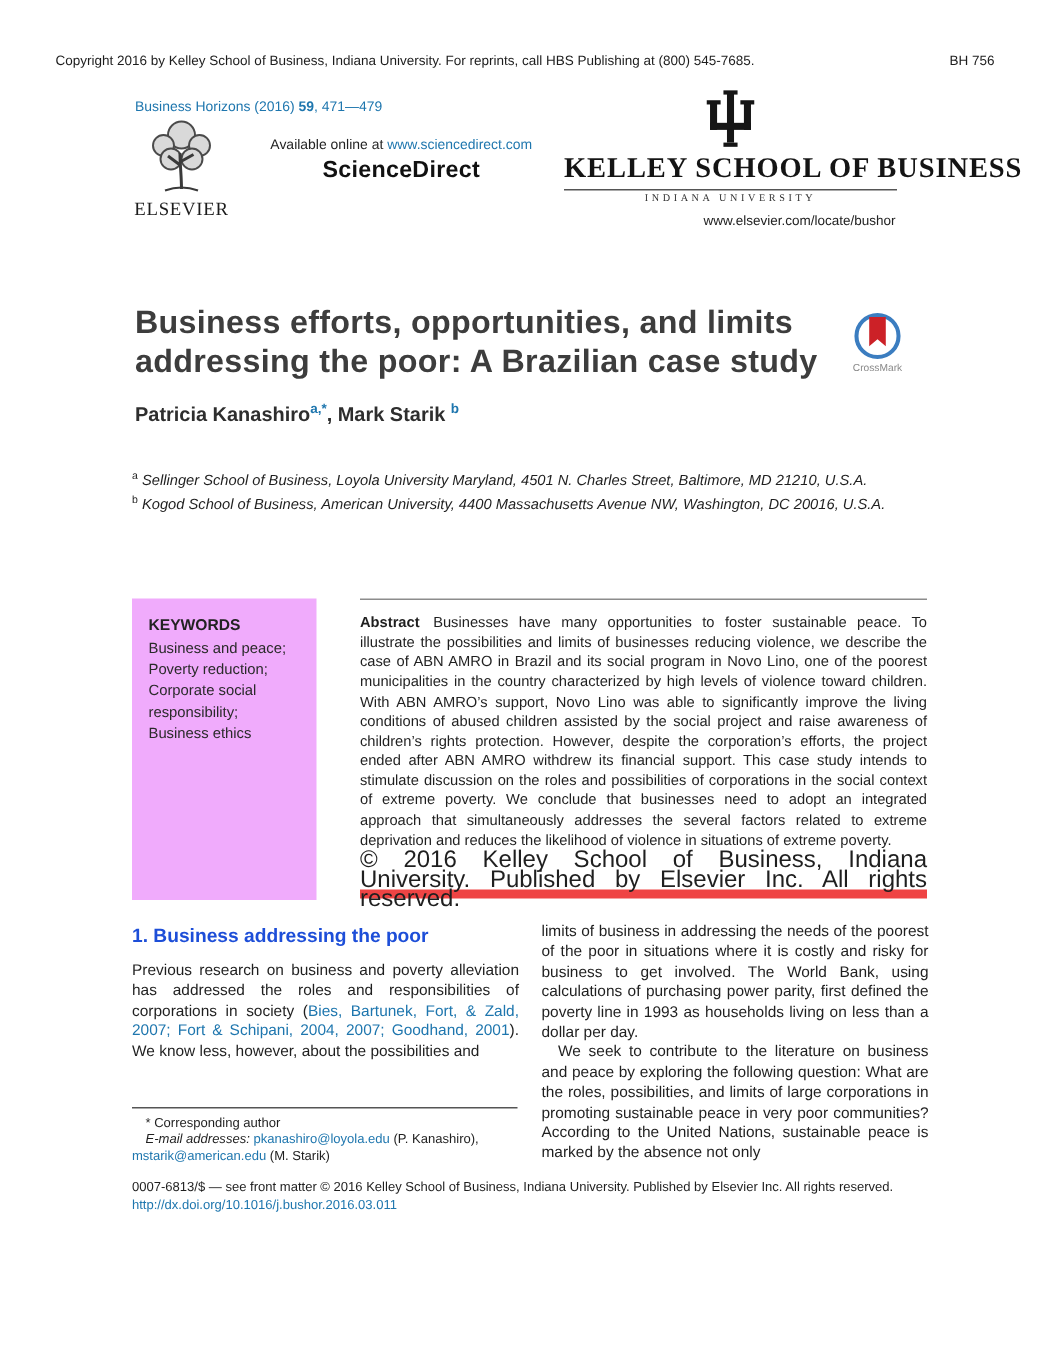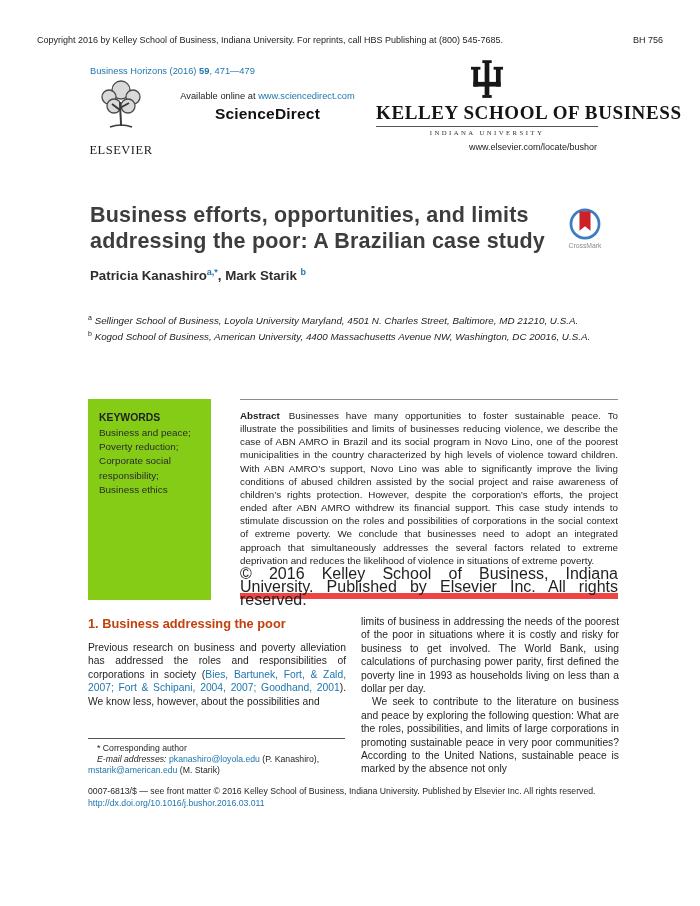--- a/index.html
+++ b/index.html
@@ -10,21 +10,21 @@
     font-family:"Liberation Sans", sans-serif;
     color:#232323;
   }
   
   .copyright-row{ position:absolute; left:37px; top:35px; width:626px;
     display:flex; justify-content:space-between; font-size:9px; color:#1d1d1d;gap:33px; }
   .journal-citation{ position:absolute; left:90px; top:66px; font-size:9.3px; color:#1e76ae; }
   .journal-citation b{ font-weight:bold; }
   
   .elsevier-block{ position:absolute; left:88px; top:78px; width:66px; text-align:center; }
-  .elsevier-word{ font-family:"Liberation Serif", serif; font-size:12.5px; letter-spacing:0.5px; color:#1c1c1c; margin-top:13px;}
+  .elsevier-word{ font-family:"Liberation Serif", serif; font-size:12.5px; letter-spacing:0.5px; color:#1c1c1c; margin-top:2px;}
   .sd-block{ position:absolute; left:165px; top:91px; width:205px; text-align:center; }
   .sd-avail{ font-size:9.3px; color:#222; }
   .sd-avail .url{ color:#1e76ae;text-align:right; }
   .sd-word{ font-size:15.5px; font-weight:bold; color:#111; margin-top:4px; letter-spacing:0.2px;}
   .kelley-block{ position:absolute; left:376px; top:60px; width:222px; text-align:center; }
   .iu-trident{ height:40px; }
   .kelley-name{ font-family:"Liberation Serif", serif; font-size:19px; font-weight:bold; letter-spacing:0.6px; color:#141414; margin-top:2px; white-space:nowrap;}
   .kelley-rule{ height:1px; background:#555; margin-top:2px; }
   .iu-name{ font-family:"Liberation Serif", serif; font-size:6.8px; letter-spacing:2.4px; color:#333; margin-top:2px;}
   .locate-url{ font-size:9px; color:#222; text-align:right; margin-top:6px; padding-right:1px;}
@@ -34,30 +34,30 @@
   .crossmark{ position:absolute; left:562px; top:207px; width:46px; text-align:center; }
   .crossmark-label{ font-size:6.8px; color:#8a8a8a; margin-top:1px; }
   .authors{ position:absolute; left:90px; top:267px; font-size:13.3px; font-weight:600; color:#2e2e2e; }
   .authors sup{ color:#1e76ae; font-size:9px; font-weight:600; }
   .affiliations{ position:absolute; left:88px; top:312px; width:532px;
     font-style:italic; font-size:9.8px; line-height:12.4px; color:#1f1f1f; }
   .affil{ padding-left:7px; text-indent:-7px; }
   .affil sup{ font-size:7px; font-style:normal; }
   
   .keywords-box{ position:absolute; left:88px; top:399px; width:123px; height:201px;
-    background:#84cc16; padding:13px 8px 0 11px; }
+    background:#f0abfc; padding:13px 8px 0 11px; }
   .kw-head{ font-size:10.4px; font-weight:bold; color:#222; margin-bottom:3px;}
   .kw-item{ font-size:9.9px; line-height:14.2px; color:#2a2a2a; }
   .abstract-box{ position:absolute; left:240px; top:399px; width:378px; height:200px;
     border-top:1px solid #8c8c8c; border-bottom:6px solid #ef4444; padding-top:9px; }
   .abstract-text{ font-size:9.8px; line-height:13.15px; text-align:justify; color:#1f1f1f;}
   .abstract-text .abs-label{ font-weight:bold; margin-right:9px; }
   .abstract-copy{ font-size:16px; line-height:13.15px; text-align:justify; color:#1f1f1f;}
   
-  .sec-heading{ position:absolute; left:88px; top:616px; font-size:12.8px; font-weight:bold; color:#c2410c;}
+  .sec-heading{ position:absolute; left:88px; top:616px; font-size:12.8px; font-weight:bold; color:#1d4ed8;}
   .col-left{ position:absolute; left:88px; top:641px; width:258px; }
   .col-right{ position:absolute; left:361px; top:615px; width:258px; }
   .bodytext{ font-size:10.3px; line-height:13.4px; text-align:justify; color:#1f1f1f; }
   .bodytext .cite{ color:#1e76ae; }
   .indent{ text-indent:11px; }
   
   .footnote-rule{ position:absolute; left:88px; top:738px; width:257px; height:1px; background:#555; }
   .footnote{ position:absolute; left:88px; top:743px; width:262px; font-size:8.7px; line-height:11.2px; color:#1f1f1f; }
   .fn-line1{ padding-left:9px; }
   .fn-line2{ padding-left:9px; }

